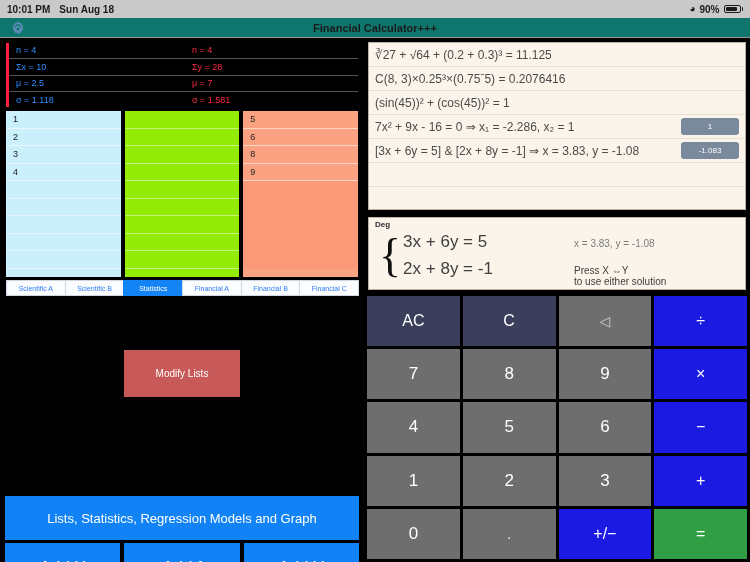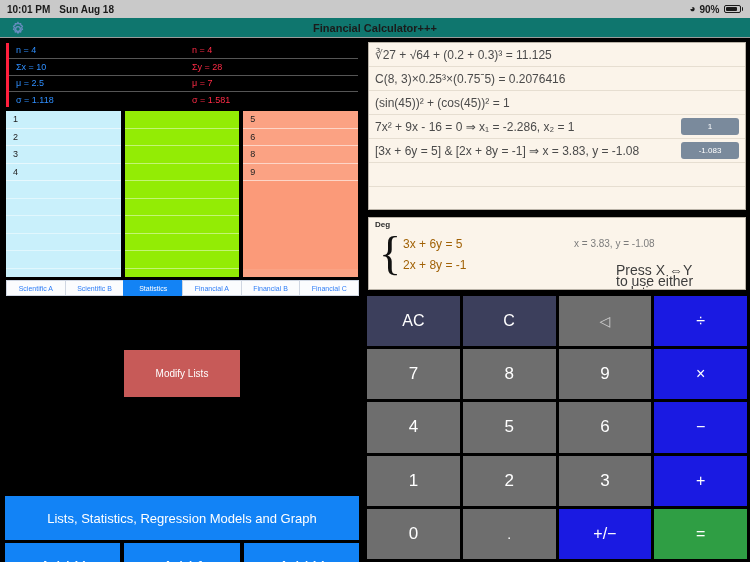--- a/index.html
+++ b/index.html
@@ -126,24 +126,24 @@
 
   
   .eqpanel {
     position: absolute; left: 4px; top: 178px; width: 378px; height: 73px;
     background: #fbf4ea; border: 1px solid #b9b2a7; overflow: hidden;
   }
   .deg { position: absolute; left: 6px; top: 2px; font-size: 8px; color: #2b2b2b; font-weight: bold; }
   .system { position: absolute; left: 10px; top: 14px; display: flex; align-items: center; }
   .brace { font-size: 46px; color: #111; line-height: 44px; font-family: "Liberation Serif", serif; font-weight: 300; }
   .eqs { display: flex; flex-direction: column; justify-content: center; margin-left: 2px; gap: 7px; }
-  .eq { font-size: 12px; color: #a16207; }
+  .eq { font-size: 17px; color: #404040; }
   .sol { position: absolute; left: 205px; top: 20px; }
   .sol-main { font-size: 10px; color: #7c7c7c; }
-  .sol-hint { margin-top: 16px; font-size: 14px; color: #3d3d3d; line-height: 11px; margin-left: 42px; }
+  .sol-hint { margin-top: 16px; font-size: 10px; color: #3d3d3d; line-height: 11px; }
 
   
   .keypad {
     position: absolute; left: 3px; top: 257px; width: 380px; height: 263px;
     display: grid; grid-template-columns: repeat(4, 1fr); grid-template-rows: repeat(5, 1fr);
     gap: 3px;
   }
   .key {
     display: flex; align-items: center; justify-content: center;
     color: #fff; font-size: 17px; cursor: pointer; user-select: none;

